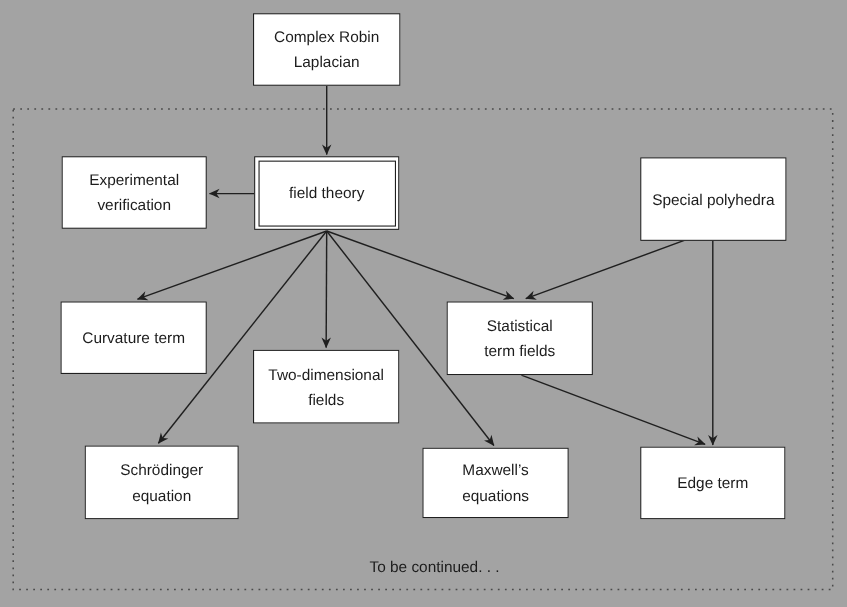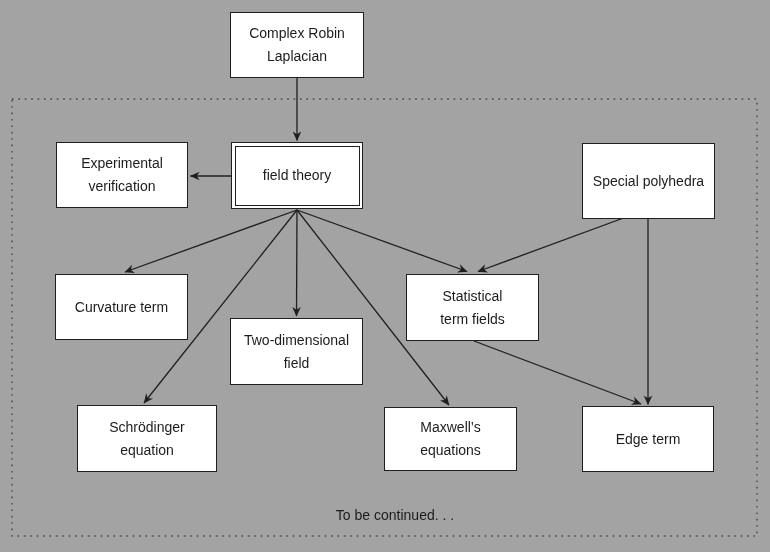--- a/index.html
+++ b/index.html
@@ -92,21 +92,21 @@
   <div class="node" style="left:582px; top:143px; width:133px; height:76px;">
     <span>Special polyhedra</span>
   </div>
 
   <div class="node" style="left:55px; top:274px; width:133px; height:66px;">
     <span>Curvature term</span>
   </div>
 
   <div class="node" style="left:230px; top:318px; width:133px; height:67px;">
     <span>Two-dimensional</span>
-    <span>field</span>
+    <span>fields</span>
   </div>
 
   <div class="node" style="left:406px; top:274px; width:133px; height:67px;">
     <span>Statistical</span>
     <span>term fields</span>
   </div>
 
   <div class="node" style="left:77px; top:405px; width:140px; height:67px;">
     <span>Schrödinger</span>
     <span>equation</span>

